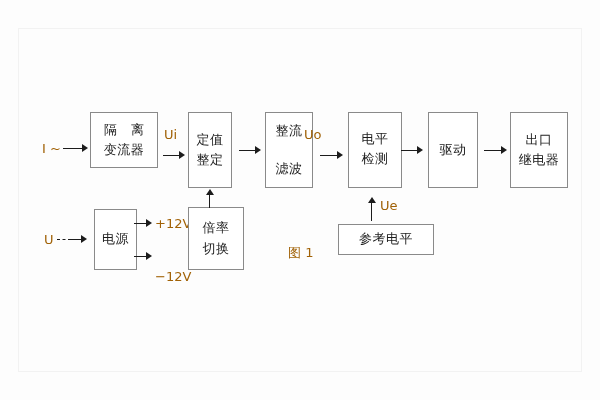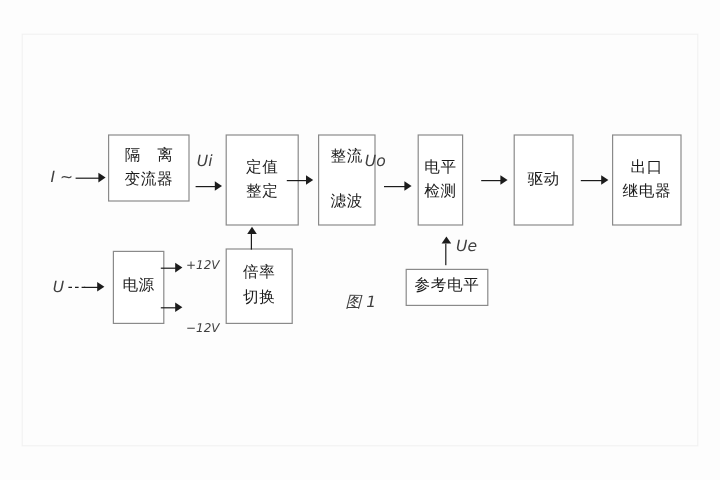--- a/index.html
+++ b/index.html
@@ -44,27 +44,26 @@
     line-height: 1.55;
     letter-spacing: 0.5px;
     white-space: nowrap;
   }
   .blk .ln { display: block; }
   .blk.wide-sp .ln.sp { letter-spacing: 5px; text-indent: 5px; }
 
   
   .lbl {
     position: absolute;
-    color: #404040;
+    color: #a16207;
     font-size: 13px;
     white-space: nowrap;
     line-height: 1;
-    font-style: italic;
   }
-  .lbl.small { font-size: 10px; text-align: center; }
+  .lbl.small { font-size: 13px; text-align: center; }
 
   
   .hline {
     position: absolute;
     height: 0;
     border-top: 1.4px solid #1c1c1c;
   }
   .vline {
     position: absolute;
     width: 0;
@@ -103,38 +102,38 @@
 
   <div class="blk wide-sp" style="left:90px; top:112px; width:68px; height:56px;">
     <span class="ln sp">隔 离</span>
     <span class="ln">变流器</span>
   </div>
 
   <div class="lbl" style="left:164px; top:128px;">Ui</div>
   <div class="hline" style="left:163px; top:155px; width:17px;"></div>
   <div class="harrow" style="left:179px; top:151px;"></div>
 
-  <div class="blk" style="left:188px; top:112px; width:61px; height:76px;">
+  <div class="blk" style="left:188px; top:112px; width:44px; height:76px;">
     <span class="ln">定值</span>
     <span class="ln">整定</span>
   </div>
 
   <div class="hline" style="left:239px; top:150px; width:17px;"></div>
   <div class="harrow" style="left:255px; top:146px;"></div>
 
   <div class="blk" style="left:265px; top:112px; width:48px; height:76px;gap:17px;">
     <span class="ln">整流</span>
     <span class="ln">滤波</span>
   </div>
 
   <div class="lbl" style="left:304px; top:128px;text-align:right;">Uo</div>
   <div class="hline" style="left:320px; top:155px; width:18px;"></div>
   <div class="harrow" style="left:337px; top:151px;"></div>
 
-  <div class="blk" style="left:348px; top:112px; width:38px; height:76px;font-family:Liberation Mono, monospace;">
+  <div class="blk" style="left:348px; top:112px; width:54px; height:76px;font-family:Liberation Mono, monospace;">
     <span class="ln">电平</span>
     <span class="ln">检测</span>
   </div>
 
   <div class="hline" style="left:401px; top:150px; width:17px;"></div>
   <div class="harrow" style="left:417px; top:146px;"></div>
 
   <div class="blk" style="left:428px; top:112px; width:50px; height:76px;">
     <span class="ln">驱动</span>
   </div>
@@ -167,21 +166,21 @@
   <div class="blk" style="left:188px; top:207px; width:56px; height:63px;">
     <span class="ln">倍率</span>
     <span class="ln">切换</span>
   </div>
 
   <div class="vline" style="left:209px; top:195px; height:13px;"></div>
   <div class="uarrow" style="left:206px; top:189px;"></div>
 
   <div class="lbl" style="left:288px; top:246px;">图 1</div>
 
-  <div class="blk" style="left:338px; top:224px; width:69px; height:31px;">
+  <div class="blk" style="left:338px; top:224px; width:96px; height:31px;">
     <span class="ln">参考电平</span>
   </div>
 
   <div class="vline" style="left:371px; top:203px; height:18px;"></div>
   <div class="uarrow" style="left:368px; top:197px;"></div>
   <div class="lbl" style="left:380px; top:199px;">Ue</div>
 
 </div>
 
 </body></html>

